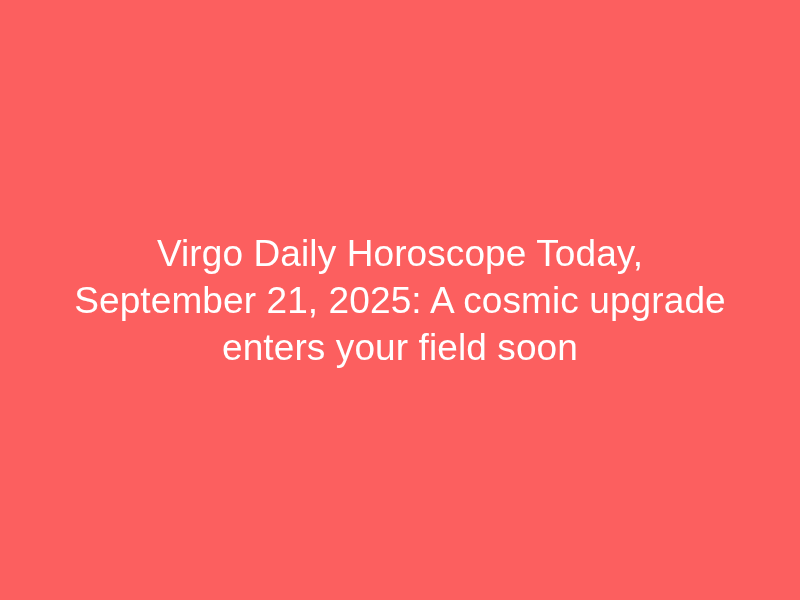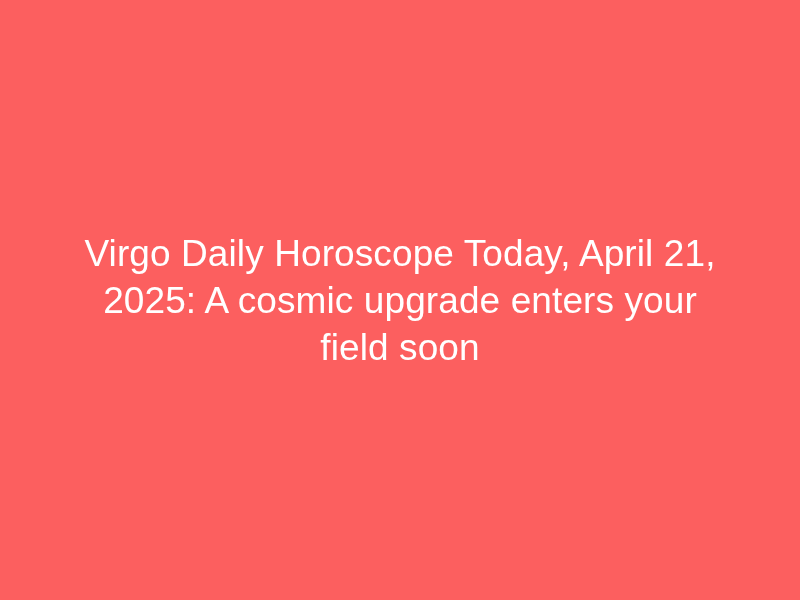--- a/index.html
+++ b/index.html
@@ -48,17 +48,17 @@
     word-wrap: break-word;
   }
 </style>
 </head>
 <body>
 
 <div class="hero-card">
 
   <div class="headline-block">
 
-    <h1 class="headline">Virgo Daily Horoscope Today, April 21, 2025: A cosmic upgrade enters your field soon</h1>
+    <h1 class="headline">Virgo Daily Horoscope Today, September 21, 2025: A cosmic upgrade enters your field soon</h1>
 
   </div>
 
 </div>
 
 </body></html>

